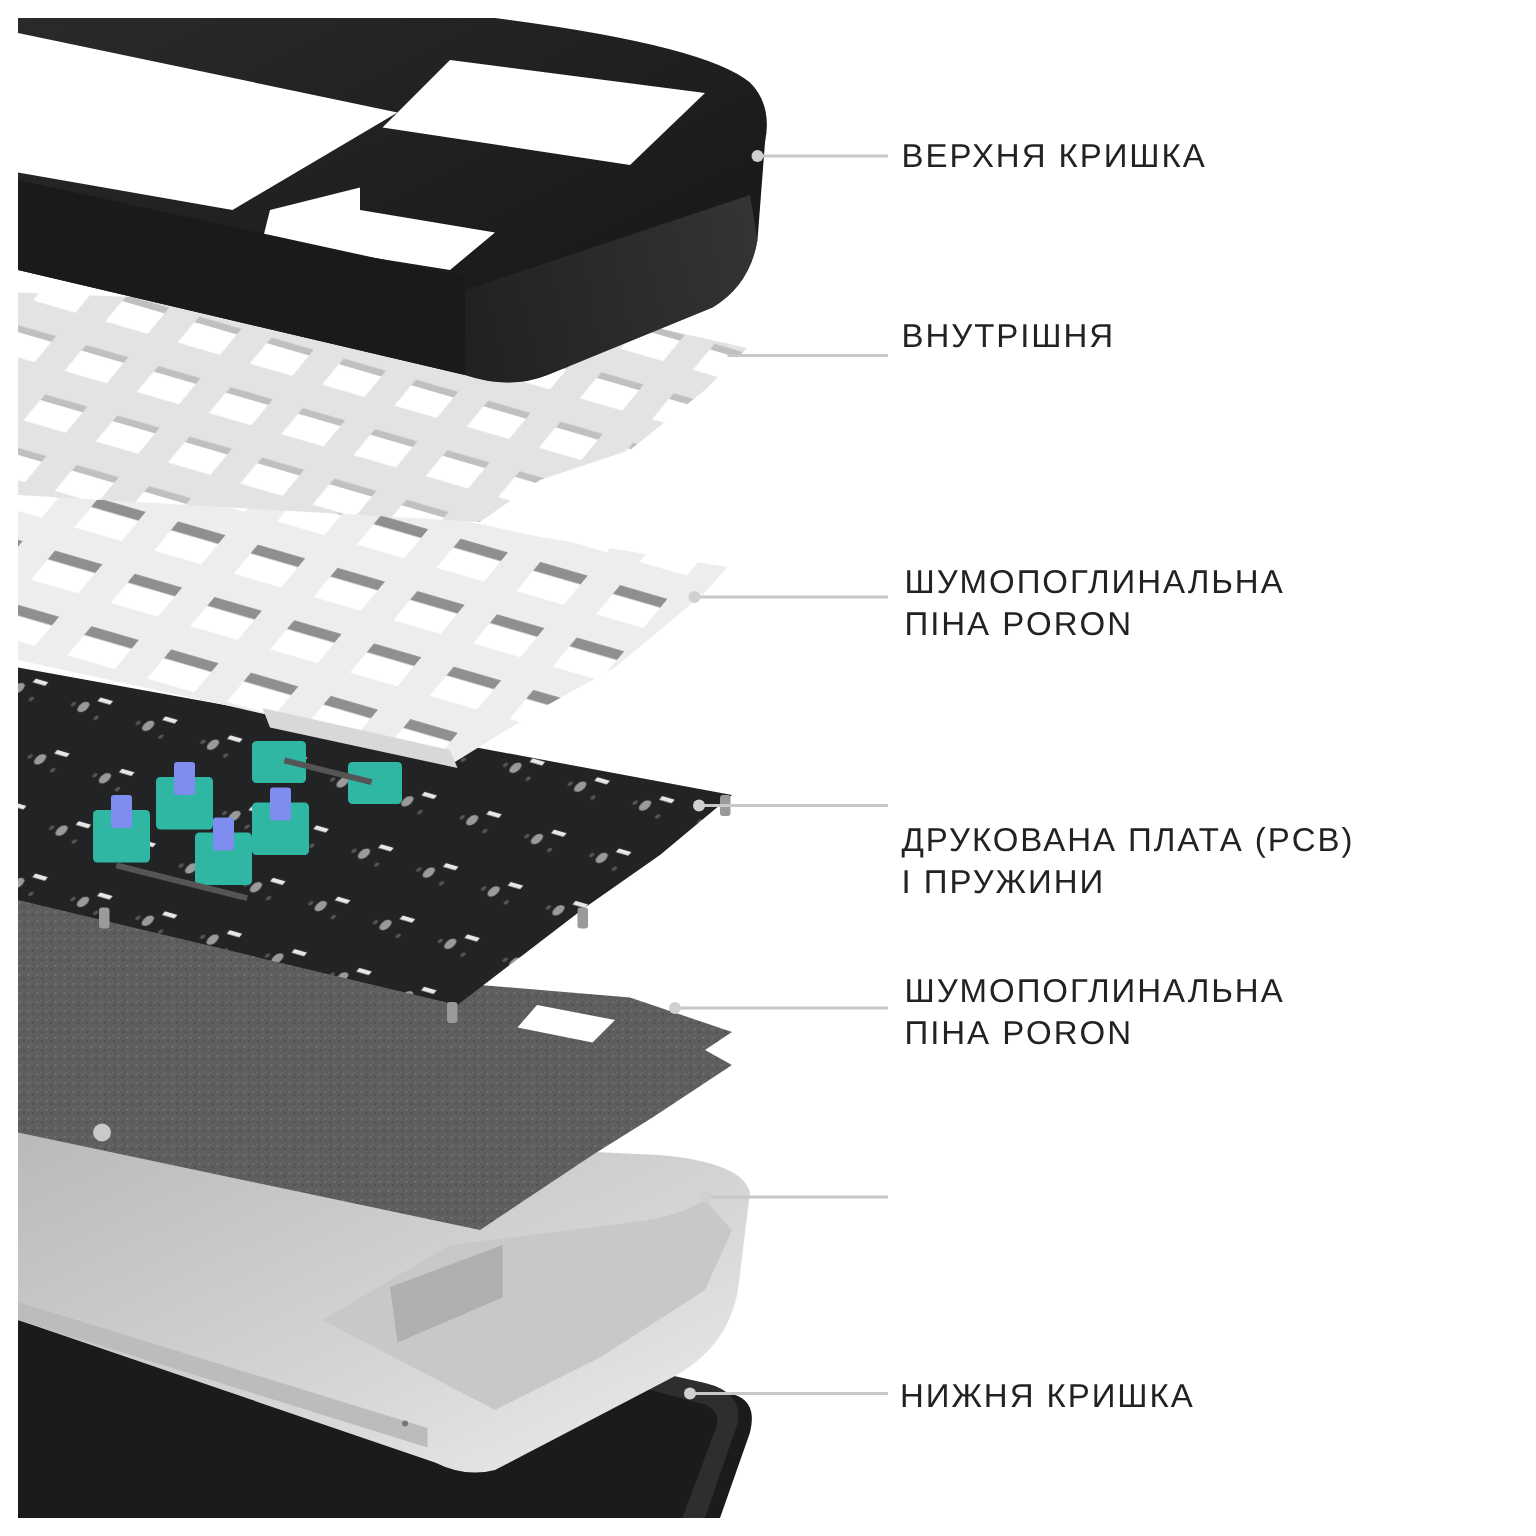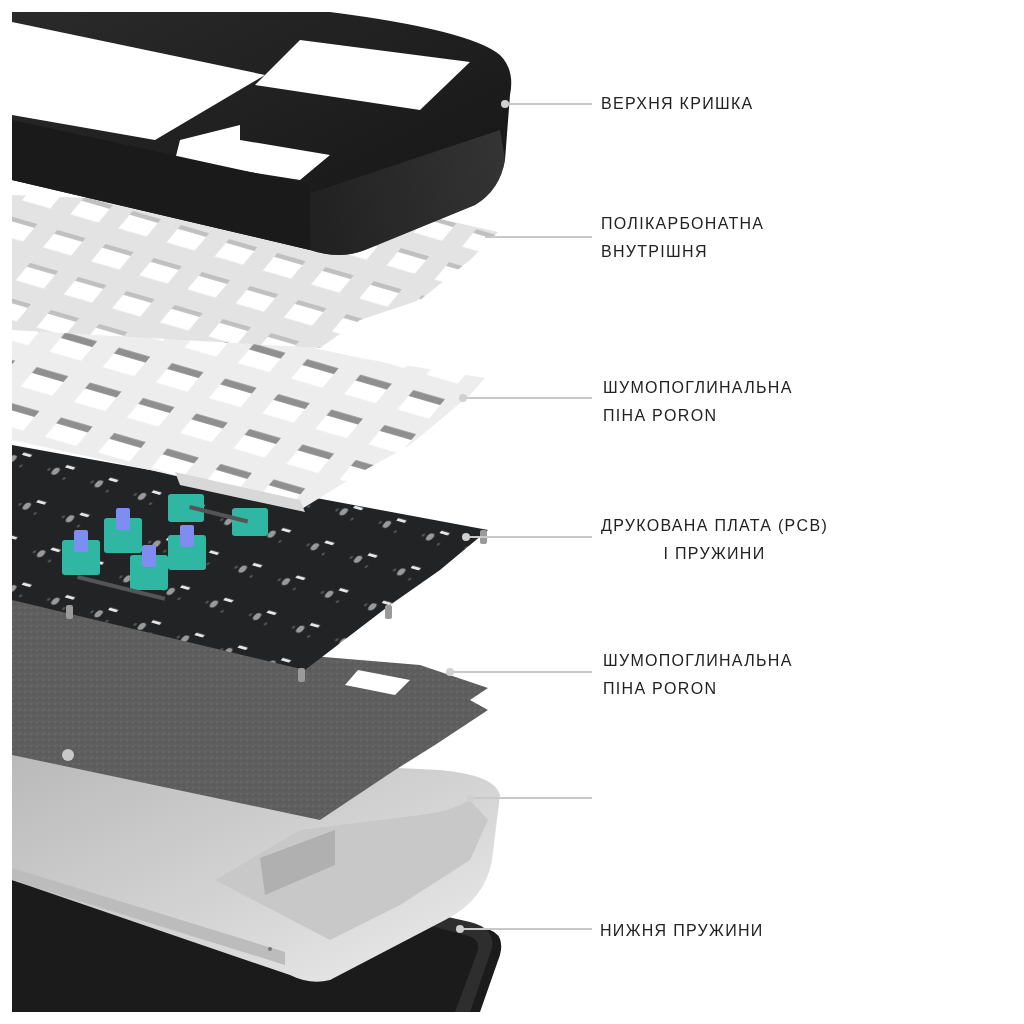--- a/index.html
+++ b/index.html
@@ -1,19 +1,19 @@
 <!DOCTYPE html>
 <html><head>
 <meta charset="utf-8">
 <style>
   html, body { margin:0; padding:0; background:#ffffff; }
   body { width:1024px; height:1024px; position:relative; overflow:hidden; font-family:"Liberation Sans", sans-serif; }
   .art { position:absolute; left:0; top:0; width:1024px; height:1024px; }
   .label {
-    position:absolute; color:#222222; font-size:16px; line-height:28px; letter-spacing:1.3px;
+    position:absolute; color:#222222; font-size:22px; line-height:28px; letter-spacing:1.3px;
     font-family:"Liberation Sans", sans-serif; font-weight:normal; white-space:nowrap;
   }
   .label span { display:block; }
 </style>
 </head>
 <body>
 
 <svg class="art" viewBox="0 0 1024 1024" xmlns="http://www.w3.org/2000/svg">
   <defs>
     <linearGradient id="gCase" x1="0" y1="0" x2="1" y2="1">
@@ -143,32 +143,31 @@
     <circle cx="450" cy="672" r="4"></circle>
     <circle cx="470" cy="798" r="4"></circle>
     <circle cx="460" cy="929" r="4"></circle>
   </g>
 </svg>
 
 <div class="label" style="left:601px; top:90px;">
   <span>ВЕРХНЯ КРИШКА</span>
 </div>
 <div class="label" style="left:601px; top:210px;">
-  <span>ПОЛІКАРБОНАТНА</span>
   <span>ВНУТРІШНЯ</span>
 </div>
 <div class="label" style="left:603px; top:374px;">
   <span>ШУМОПОГЛИНАЛЬНА</span>
   <span>ПІНА PORON</span>
 </div>
-<div class="label" style="left:601px; top:512px;text-align:center;">
+<div class="label" style="left:601px; top:546px;">
   <span>ДРУКОВАНА ПЛАТА (PCB)</span>
   <span>І ПРУЖИНИ</span>
 </div>
 <div class="label" style="left:603px; top:647px;">
   <span>ШУМОПОГЛИНАЛЬНА</span>
   <span>ПІНА PORON</span>
 </div>
 <div class="label" style="left:601px; top:776px;">
 </div>
 <div class="label" style="left:600px; top:917px;">
-  <span>НИЖНЯ ПРУЖИНИ</span>
+  <span>НИЖНЯ КРИШКА</span>
 </div>
 
 </body></html>

